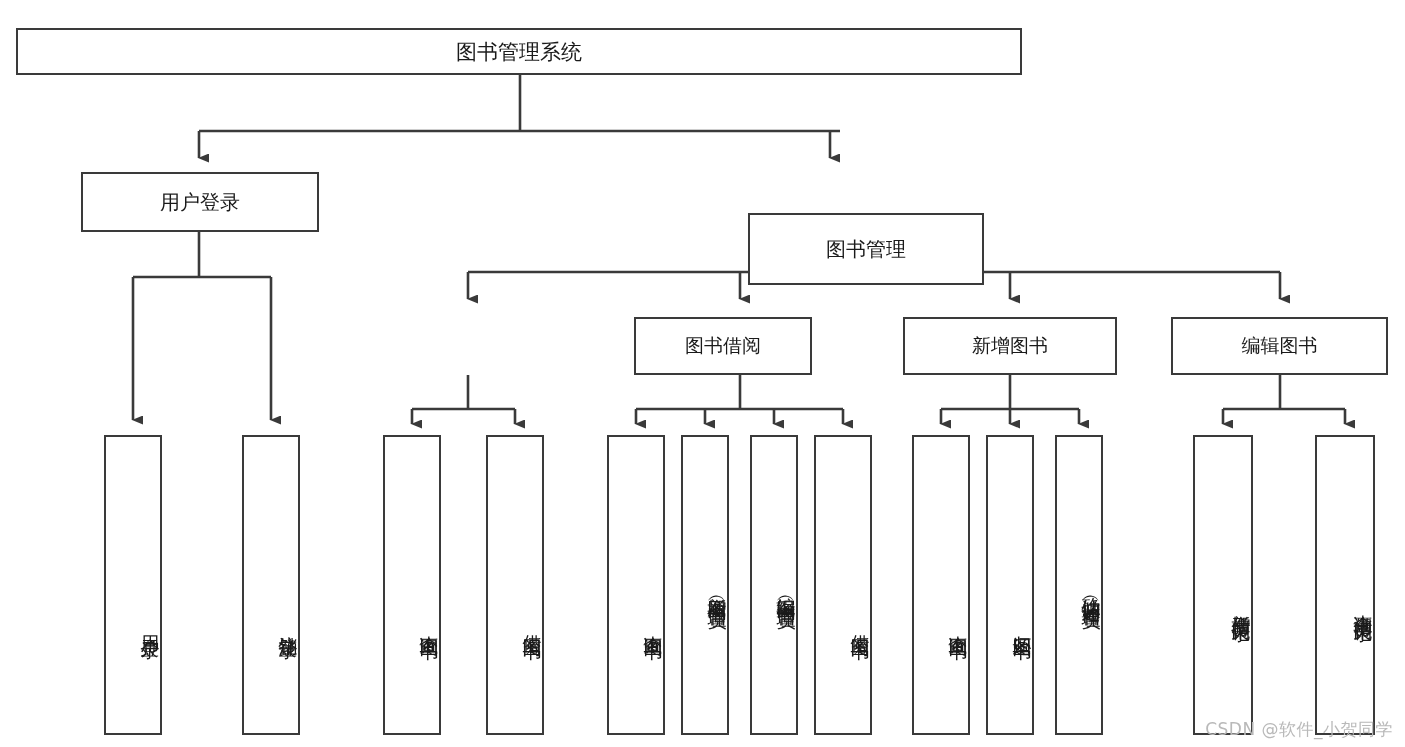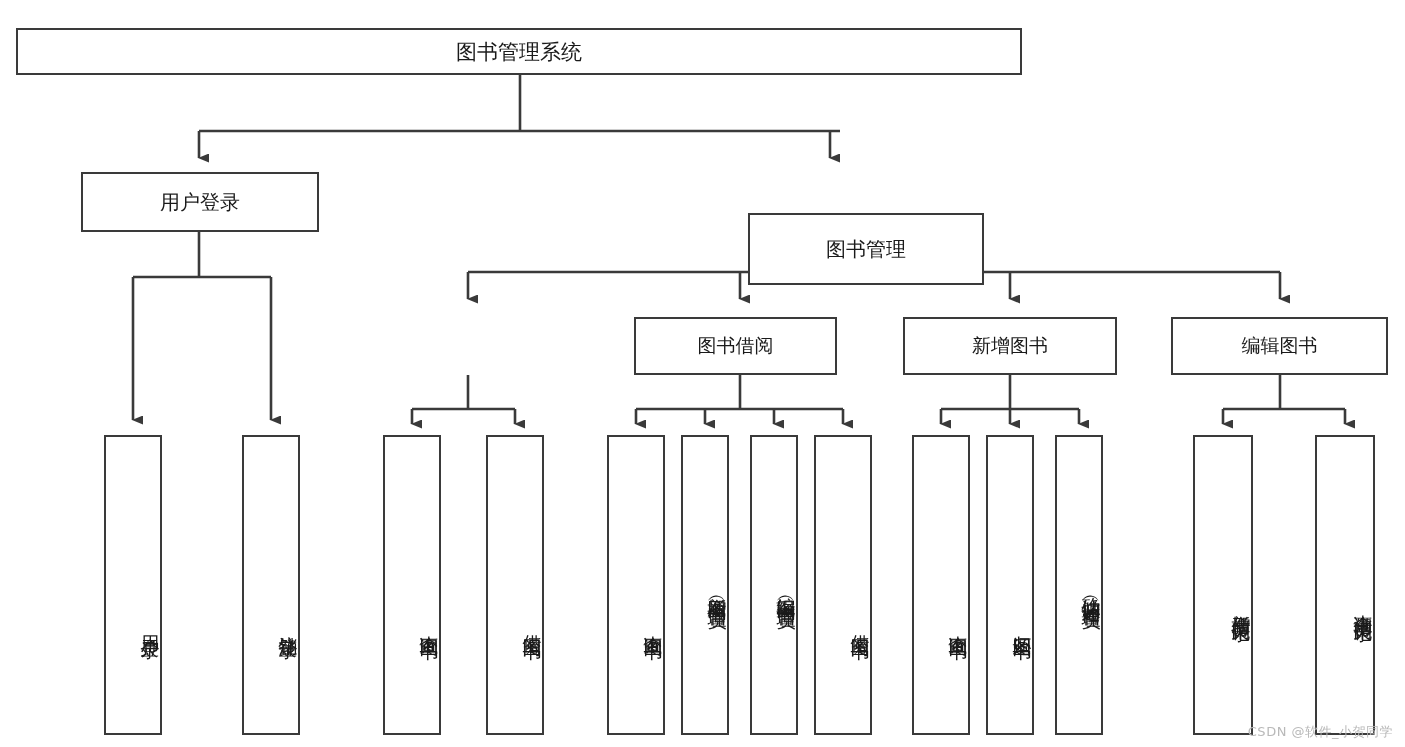--- a/index.html
+++ b/index.html
@@ -35,21 +35,21 @@
     white-space:nowrap;
   }
   .node.leaf.short{padding-top:78px;}
   .node.leaf.mid{padding-top:40px;}
   .node.leaf.tall{padding-top:12px;}
 
   .watermark{
     position:absolute;
     right:12px;
     bottom:6px;
-    font-size:13px;
+    font-size:17px;
     color:#b9b9b9;
     letter-spacing:0.5px;
     z-index:5;
     white-space:nowrap;
     pointer-events:none;
   }
 </style>
 </head>
 <body>
 
@@ -109,21 +109,21 @@
     <span>图书管理系统</span>
   </div>
 
   <div class="node lvl1" style="left:81px;top:172px;width:238px;height:60px;">
     <span>用户登录</span>
   </div>
   <div class="node lvl1" style="left:748px;top:172px;width:236px;height:72px;margin-top:41px;">
     <span>图书管理</span>
   </div>
 
-  <div class="node lvl2" style="left:634px;top:317px;width:203px;height:58px;">
+  <div class="node lvl2" style="left:634px;top:317px;width:178px;height:58px;">
     <span>图书借阅</span>
   </div>
   <div class="node lvl2" style="left:903px;top:317px;width:214px;height:58px;">
     <span>新增图书</span>
   </div>
   <div class="node lvl2" style="left:1171px;top:317px;width:217px;height:58px;">
     <span>编辑图书</span>
   </div>
 
   <div class="node leaf short" style="left:104px;top:435px;width:58px;height:300px;">

